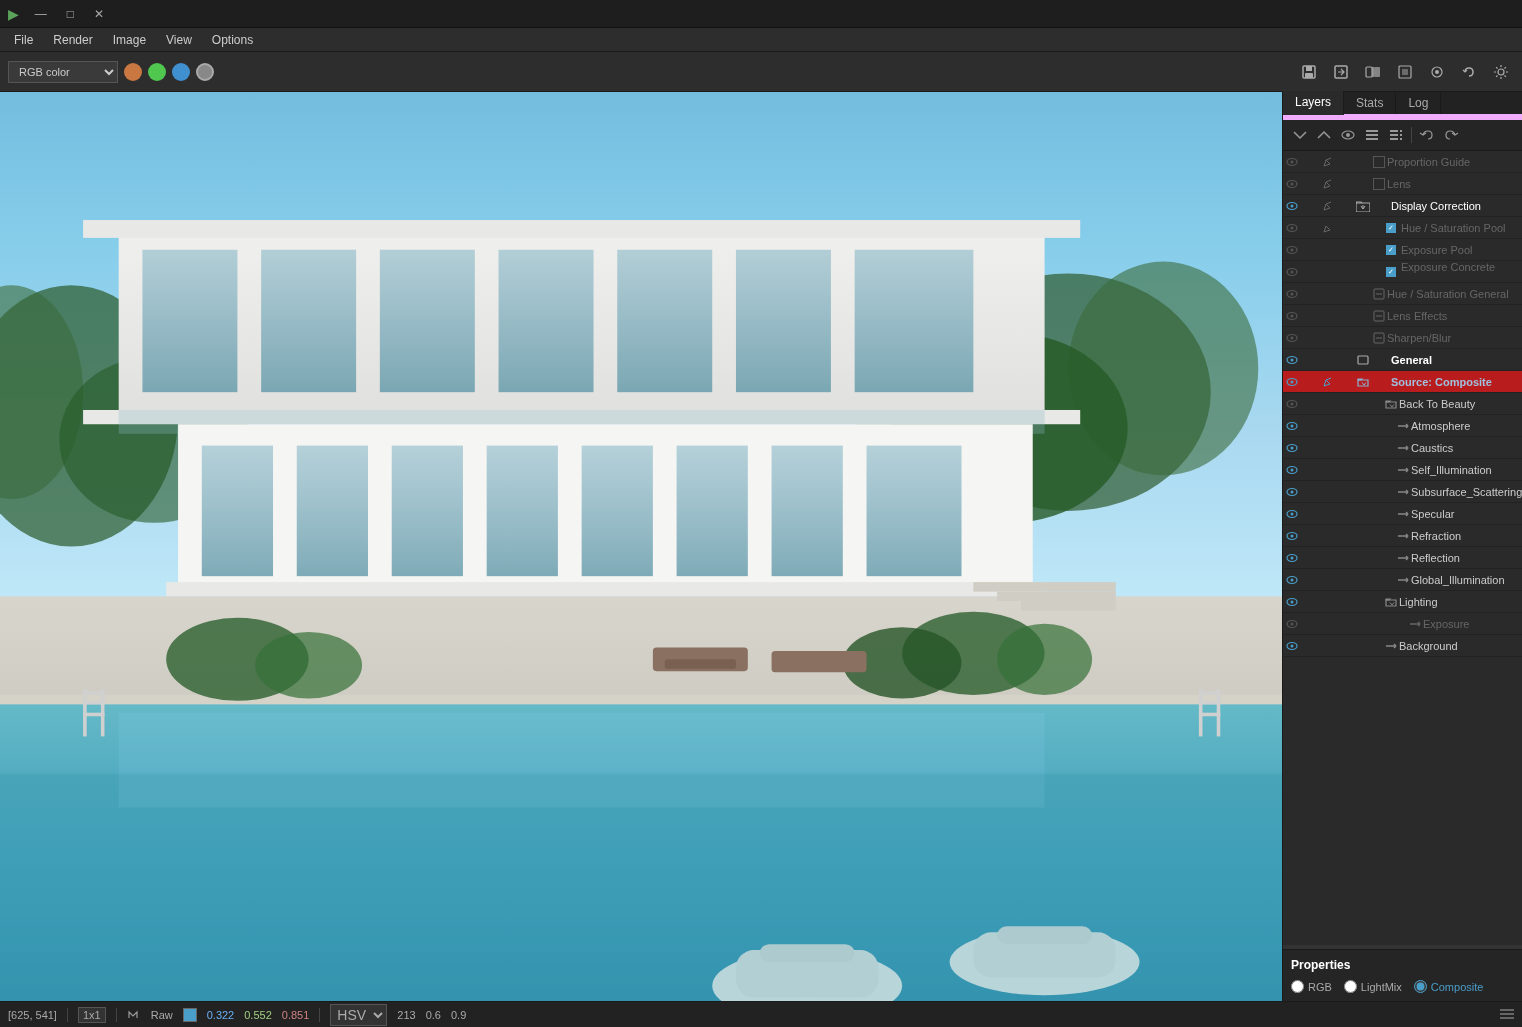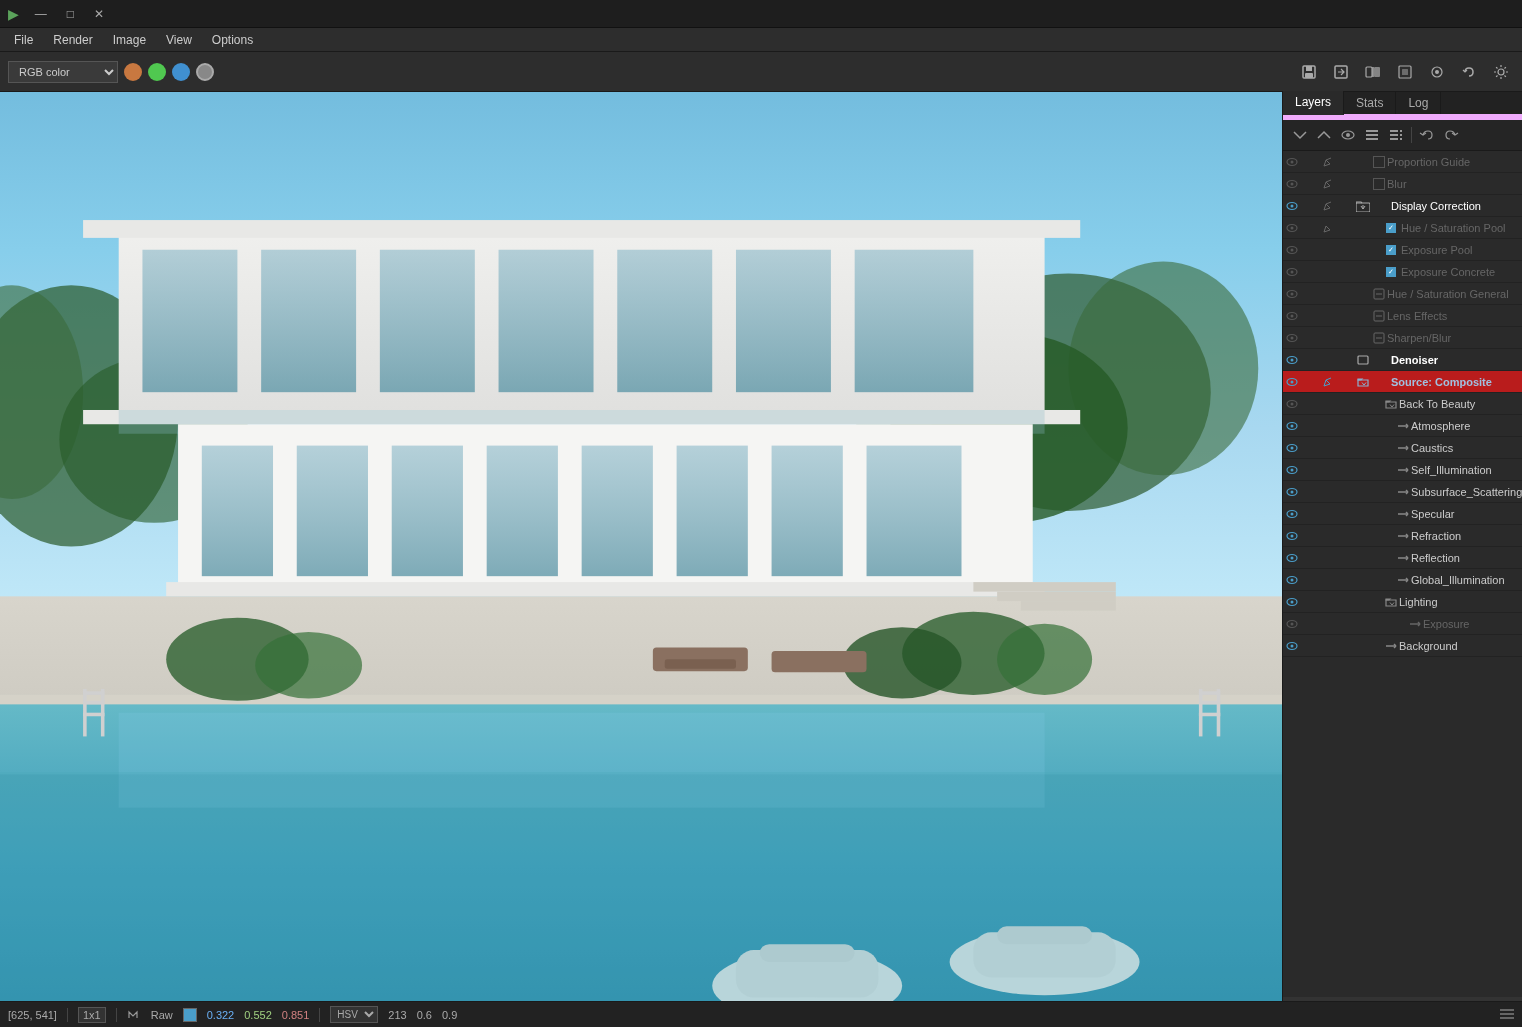--- a/index.html
+++ b/index.html
@@ -558,21 +558,21 @@
         <div class="layer-edit-icon">
           <svg width="10" height="10" viewBox="0 0 10 10">
               <path d="M1 9 L3 3 L7 7 Z" fill="none" stroke="#666" stroke-width="1"></path>
               <line x1="3" y1="3" x2="8" y2="1" stroke="#666" stroke-width="1"></line>
             </svg>
         </div>
         <div class="indent-1" style="display:flex; align-items:center; flex:1;">
           <div class="layer-type-icon">
             <div class="chk-box" style="border-color:#555;"></div>
           </div>
-          <span class="layer-name dim">Blur</span>
+          <span class="layer-name dim">Lens</span>
         </div>
       </div>
 
       <div class="layer-item">
         <div class="layer-vis-icon">
           <svg width="12" height="10" viewBox="0 0 12 10">
               <ellipse cx="6" cy="5" rx="5" ry="3.5" fill="none" stroke="#4a9eca" stroke-width="1.2"></ellipse>
               <circle cx="6" cy="5" r="1.5" fill="#4a9eca"></circle>
             </svg>
         </div>
@@ -630,21 +630,21 @@
       </div>
 
       <div class="layer-item">
         <div class="layer-vis-icon" style="color:#555;">
           <svg width="12" height="10" viewBox="0 0 12 10">
               <ellipse cx="6" cy="5" rx="5" ry="3.5" fill="none" stroke="#555" stroke-width="1.2"></ellipse>
               <circle cx="6" cy="5" r="1.5" fill="#555"></circle>
             </svg>
         </div>
         <div class="layer-edit-icon"></div>
-        <div class="indent-2" style="display:flex; align-items:center; flex:1;">
+        <div class="indent-2" style="display:flex; flex:1;">
           <div class="layer-type-icon">
             <div class="chk-box chk-checked" style="width:10px; height:10px; font-size:7px;">✓</div>
           </div>
           <span class="layer-name dim" style="padding-left:2px;">Exposure Concrete</span>
         </div>
       </div>
 
       <div class="layer-item">
         <div class="layer-vis-icon" style="color:#555;">
           <svg width="12" height="10" viewBox="0 0 12 10">
@@ -708,21 +708,21 @@
               <ellipse cx="6" cy="5" rx="5" ry="3.5" fill="none" stroke="#4a9eca" stroke-width="1.2"></ellipse>
               <circle cx="6" cy="5" r="1.5" fill="#4a9eca"></circle>
             </svg>
         </div>
         <div class="layer-edit-icon"></div>
         <div class="layer-type-icon">
           <svg width="12" height="12" viewBox="0 0 12 12">
               <rect x="1" y="2" width="10" height="8" rx="1" fill="none" stroke="#aaa" stroke-width="1.2"></rect>
             </svg>
         </div>
-        <span class="layer-name bright" style="font-weight:bold;">Denoiser</span>
+        <span class="layer-name bright" style="font-weight:bold;">General</span>
       </div>
 
       <div class="layer-item composite-row" style="background:#b91c1c;">
         <div class="layer-vis-icon">
           <svg width="12" height="10" viewBox="0 0 12 10">
               <ellipse cx="6" cy="5" rx="5" ry="3.5" fill="none" stroke="#4a9eca" stroke-width="1.2"></ellipse>
               <circle cx="6" cy="5" r="1.5" fill="#4a9eca"></circle>
             </svg>
         </div>
         <div class="layer-edit-icon">
@@ -978,39 +978,56 @@
               </svg>
           </div>
           <span class="layer-name">Background</span>
         </div>
       </div>
 
     </div>
 
     <div class="layer-scroll-handle"></div>
 
+    <div id="properties-panel">
+      <div id="properties-title">Properties</div>
+      <div class="prop-radio-group">
+        <label class="prop-radio">
+          <input type="radio" name="prop-mode" style="">
+          <span>RGB</span>
+        </label>
+        <label class="prop-radio">
+          <input type="radio" name="prop-mode" style="">
+          <span>LightMix</span>
+        </label>
+        <label class="prop-radio active">
+          <input type="radio" name="prop-mode" checked="" style="">
+          <span style="color:#4a9eca;">Composite</span>
+        </label>
+      </div>
+    </div>
 
   </div>
 </div>
 
 <div id="statusbar">
   <span style="color:#aaa;">[625, 541]</span>
   <div class="status-sep"></div>
   <span style="color:#aaa; background:#333; padding:1px 4px; border:1px solid #555; cursor:pointer;">1x1</span>
   <div class="status-sep"></div>
   <svg width="14" height="10" viewBox="0 0 14 10">
       <path d="M2 8 L2 2 L6 6 L10 2 L10 8" fill="none" stroke="#999" stroke-width="1.2"></path>
     </svg>
   <span class="status-raw-label">Raw</span>
   <div class="status-color-swatch"></div>
   <span class="status-val-r">0.322</span>
   <span class="status-val-g">0.552</span>
   <span class="status-val-b">0.851</span>
   <div class="status-sep"></div>
-  <select style="background:#333; color:#aaa; border:1px solid #555; font-size:10px; padding:1px 2px; cursor:pointer;">
+  <select style="background:#333; color:#aaa; border:1px solid #555; font-size:14px; padding:1px 2px; cursor:pointer;">
     <option>HSV</option>
     <option>HSL</option>
     <option>RGB</option>
   </select>
   <span class="status-hsv-label">213</span>
   <span class="status-hsv-label">0.6</span>
   <span class="status-hsv-label">0.9</span>
   <span class="status-settings-icon">
     <svg width="14" height="14" viewBox="0 0 14 14">
         <rect x="0" y="2" width="14" height="2" fill="#666"></rect>

